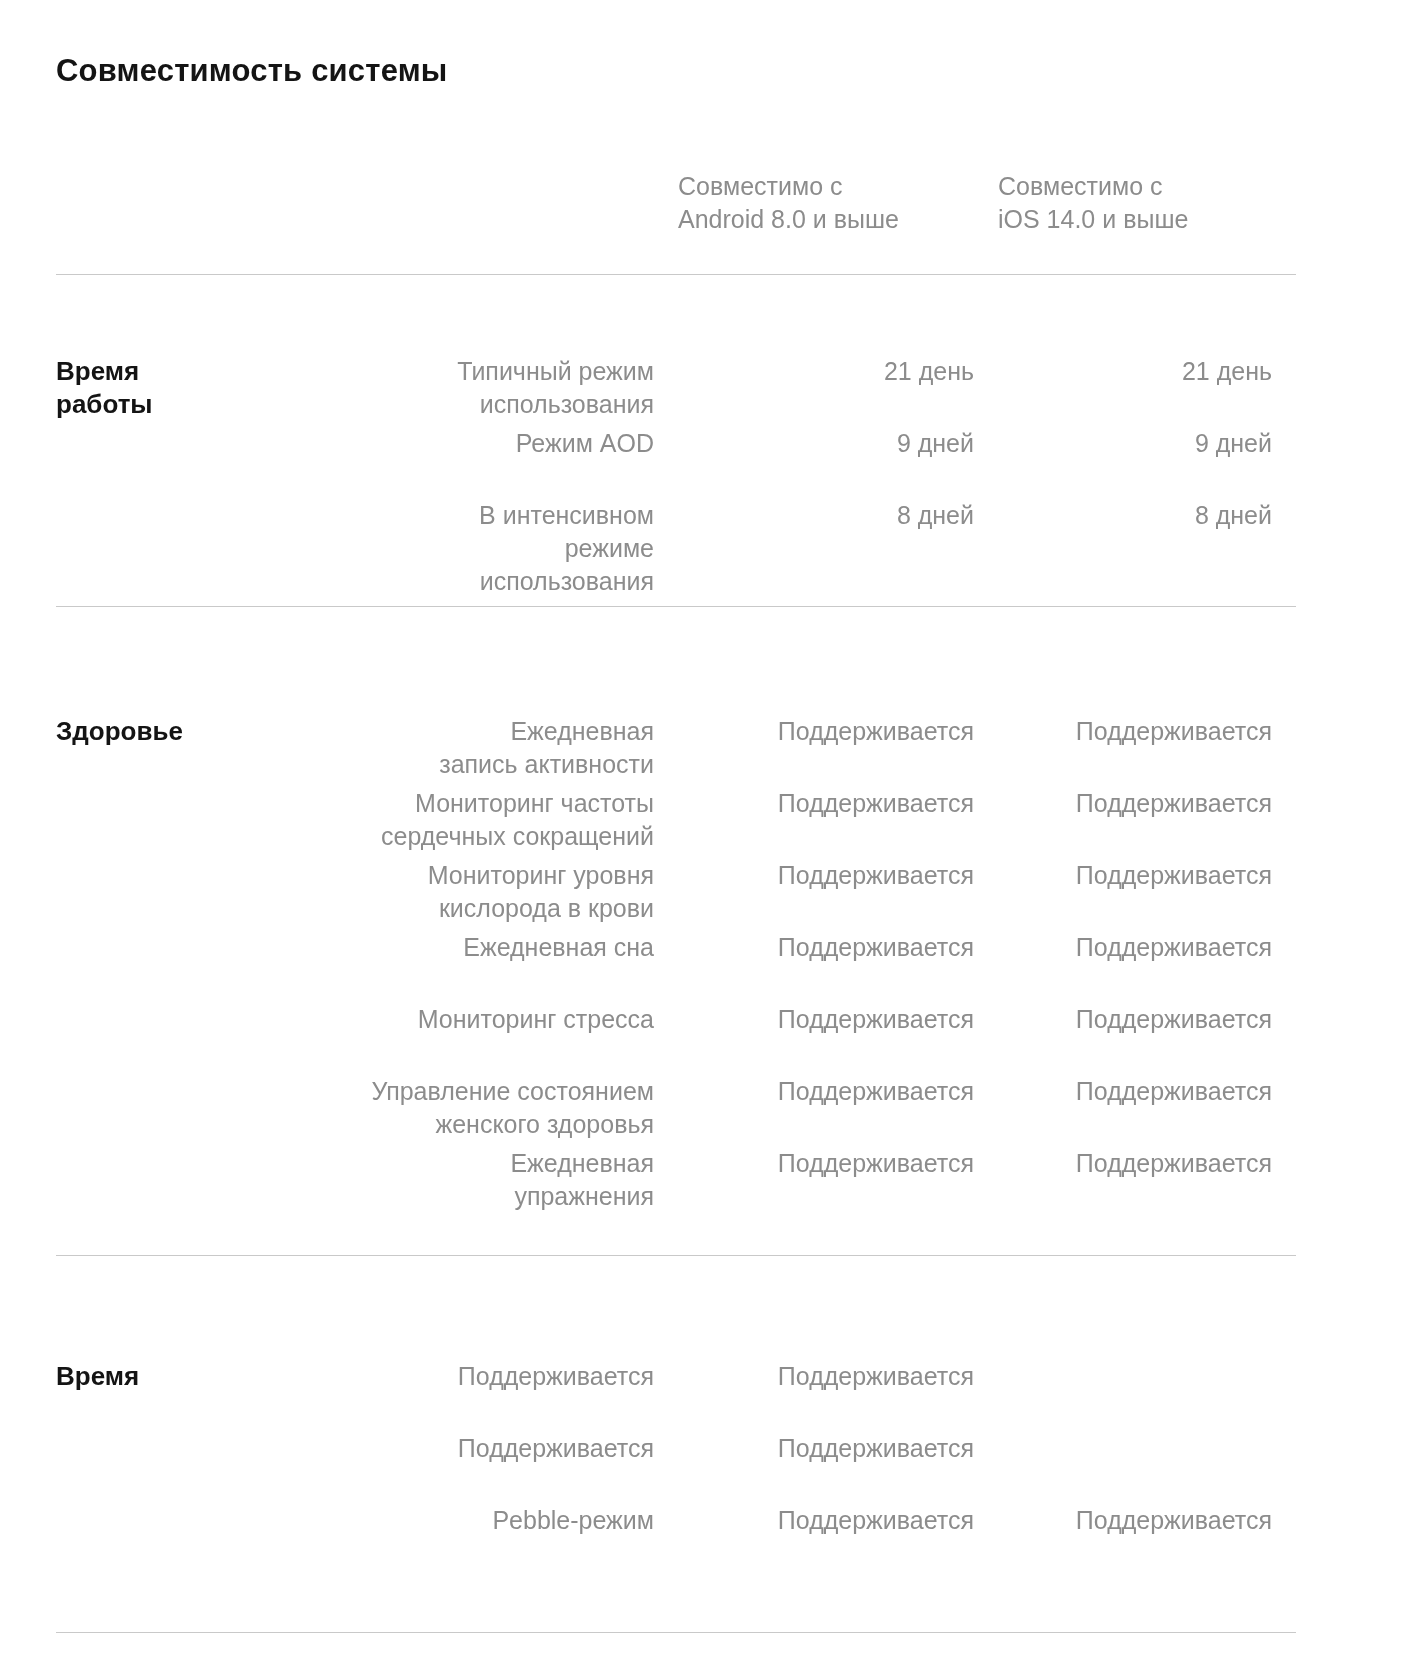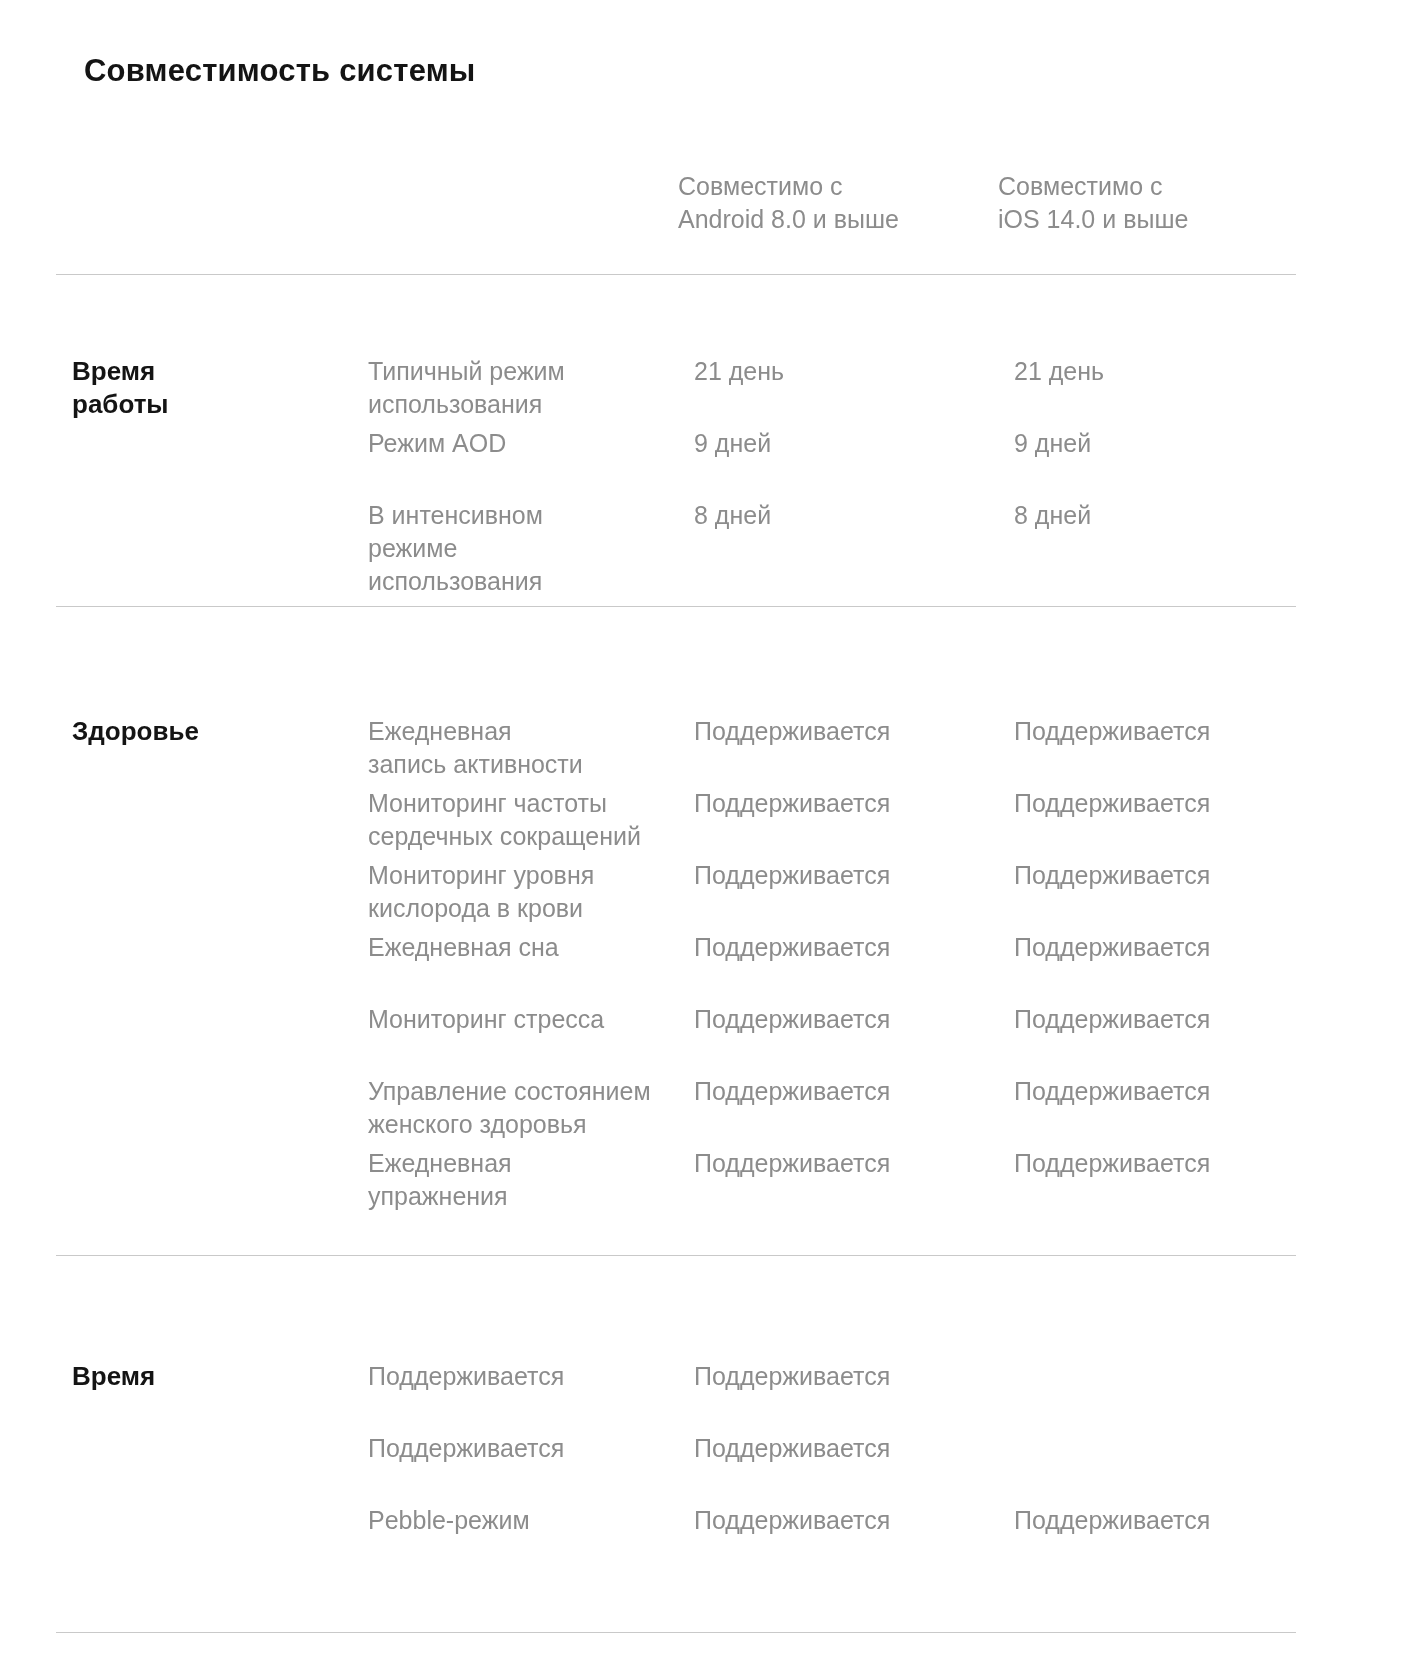--- a/index.html
+++ b/index.html
@@ -19,21 +19,20 @@
     min-height: 1668px;
     background: var(--bg);
     padding: 52px 120px 40px 56px; 
   }
   .title {
     font-size: 31px;
     line-height: 38px;
     font-weight: 700;
     letter-spacing: 0.2px;
     color: var(--heading);
-    margin-left: 28px;
   }
   
   .col-headers {
     display: flex;
     margin-top: 80px;
     padding-bottom: 38px;
     align-items: flex-start;
   }
   .col-spacer { width: 622px; flex-shrink: 0; }
   .col-header {
@@ -57,28 +56,28 @@
   .spec-section.s1 { padding: 108px 0 36px; }
   .spec-section.s2 { padding: 104px 0 56px; }
   .group-cell {
     width: 296px;
     flex-shrink: 0;
     font-size: 26px;
     line-height: 33px;
     font-weight: 700;
     color: var(--heading);
     white-space: pre-line;
-    margin-left: 16px;
   }
   .rows { flex: 1; }
   .spec-row {
     display: grid;
     grid-template-columns: 326px 320px 1fr;
     align-items: start;
     min-height: 72px;
+    text-align: right;
   }
   .cell {
     font-size: 25px;
     line-height: 33px;
     font-weight: 400;
     color: var(--body);
     white-space: pre-line;
     padding-right: 24px;
   }
 </style>

